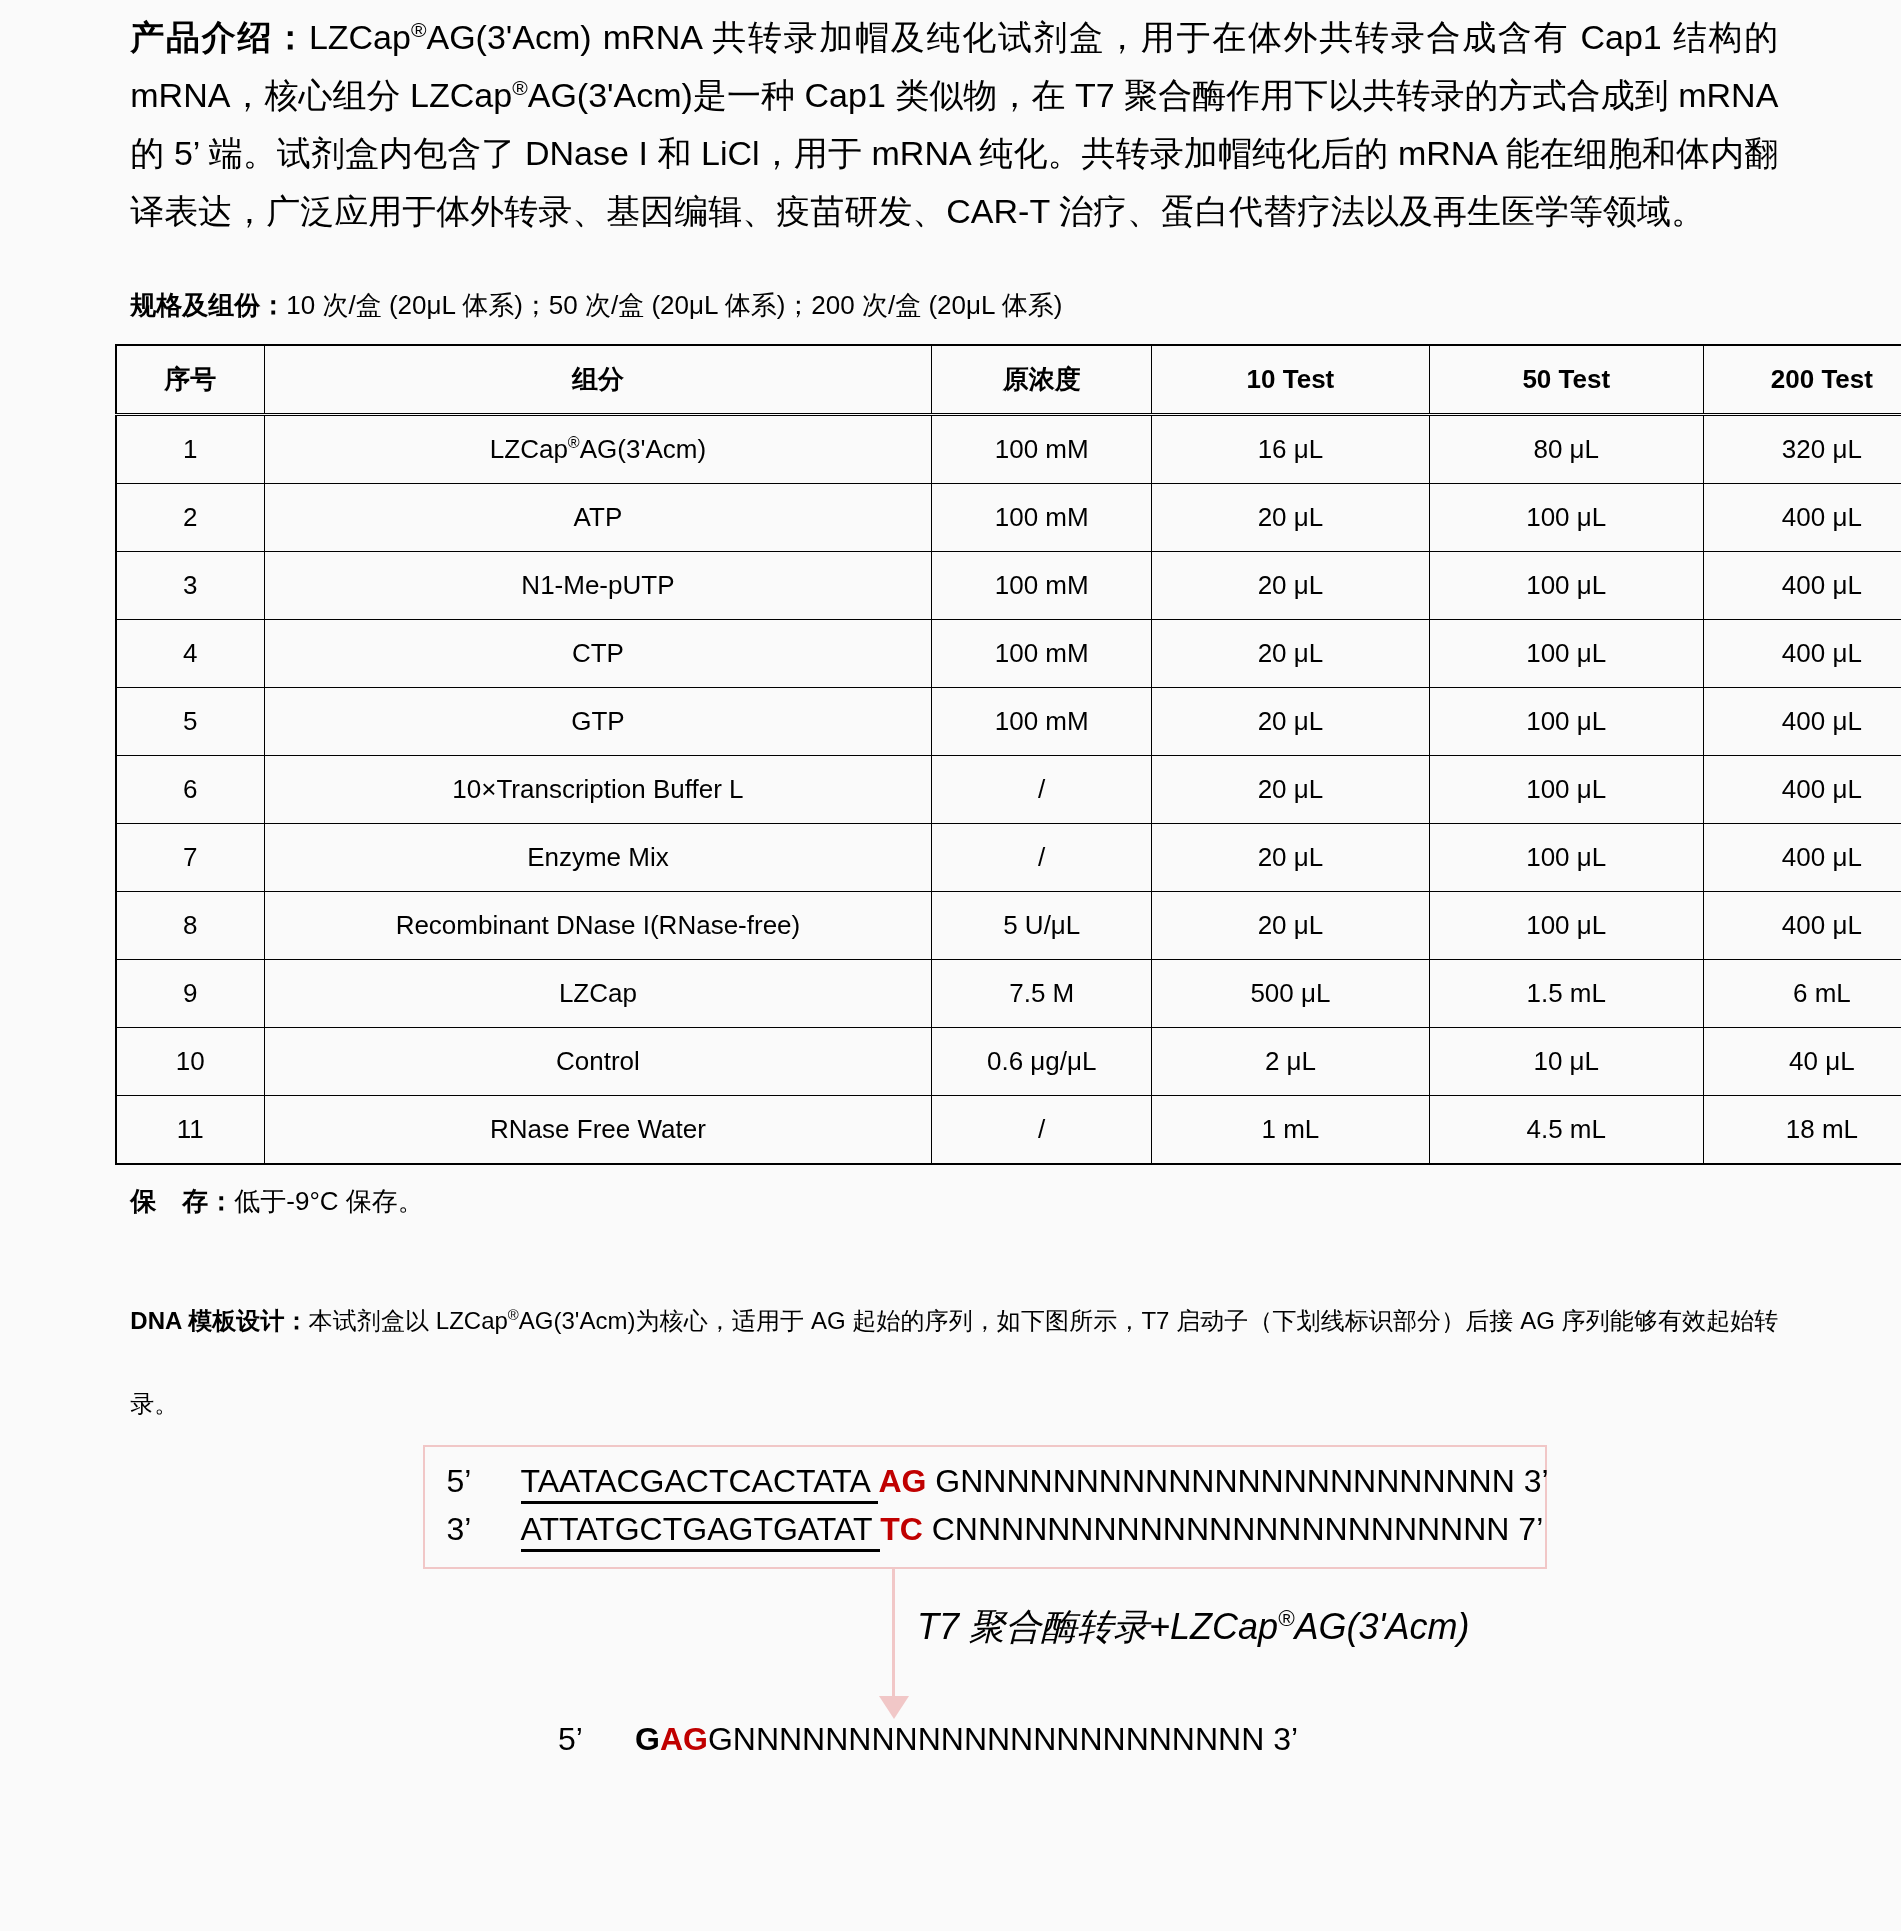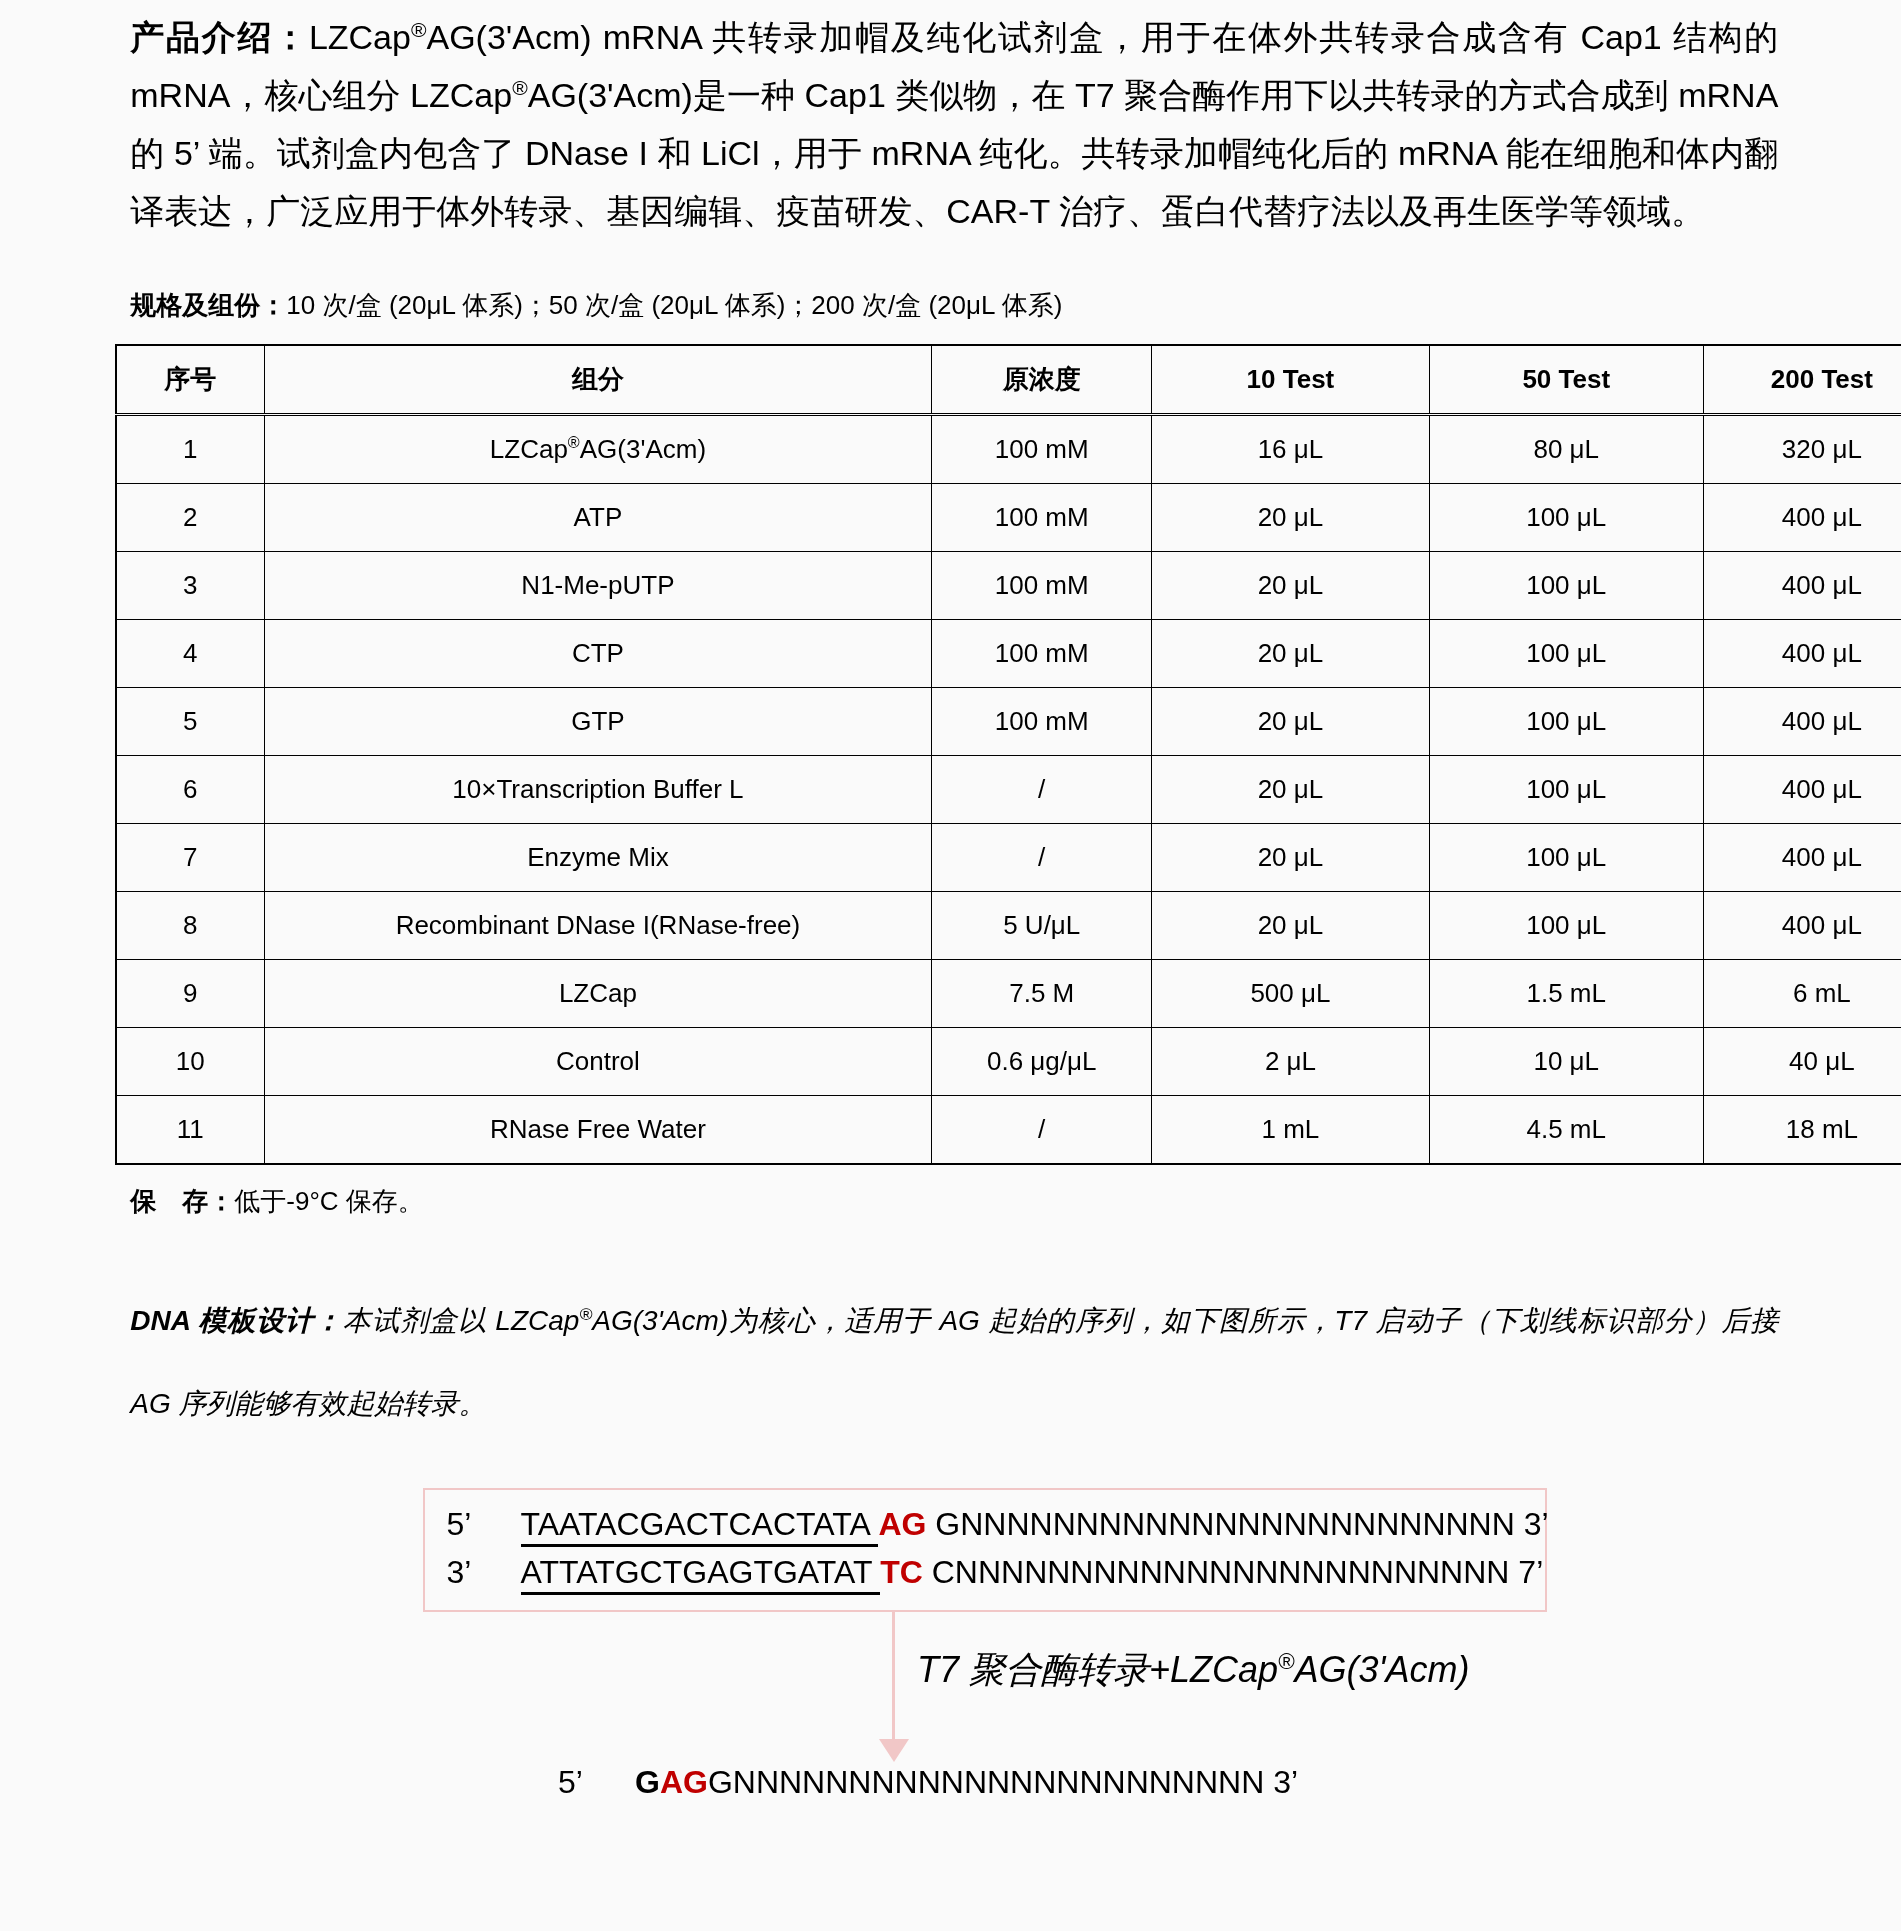--- a/index.html
+++ b/index.html
@@ -59,31 +59,29 @@
   .col-comp { width: 604px; }
   .col-conc { width: 199px; }
   .col-t10  { width: 251px; }
   .col-t50  { width: 248px; }
   .col-t200 { width: 215px; }
   .storage-line {
     font-size: 26px;
     margin: 18.4px 7.7px 0 15.3px;
   }
   .design-para {
-    font-size: 28px;
+    font-size: 24px;
     line-height: 83px;
     text-align: justify;
     margin: 60px 7.7px 0 15.3px;
-    font-style: italic;
   }
   
   .diagram {
     position: relative;
     height: 360px;
-    margin-top: 43px;
   }
   .seq-font {
     font-size: 32px;
     letter-spacing: 0px;
     white-space: nowrap;
     font-stretch: condensed;
   }
   .seq-box {
     position: absolute;
     left: 308px;

